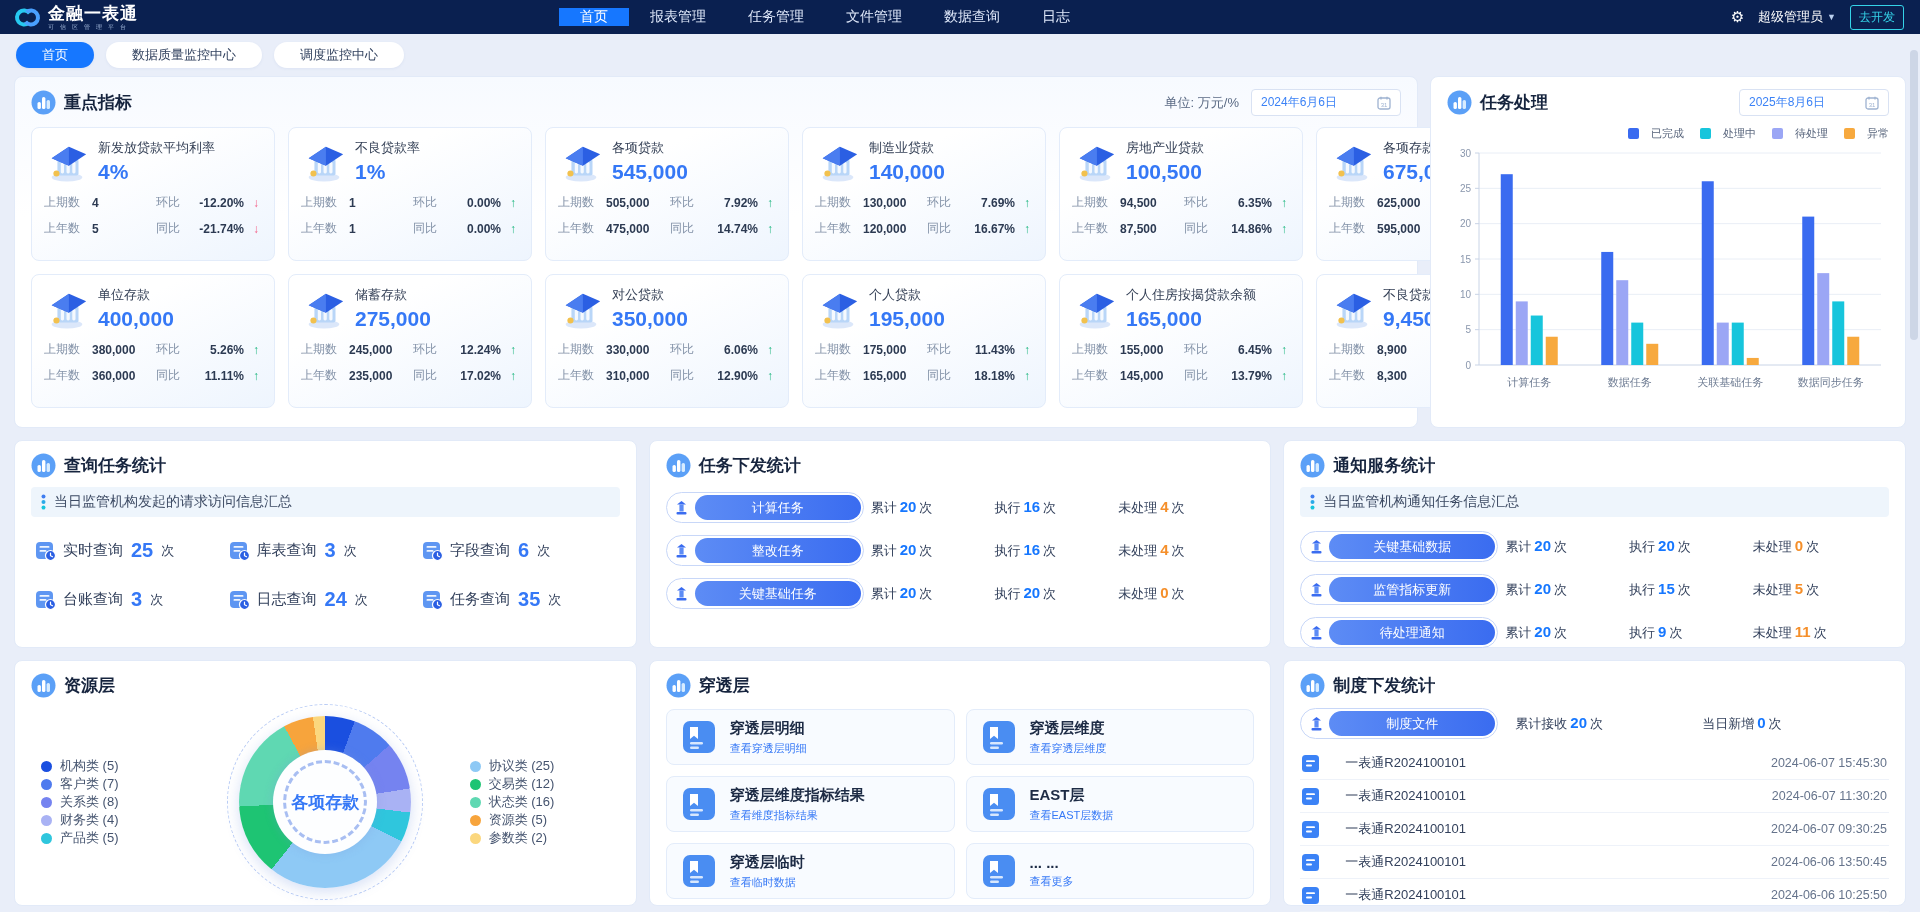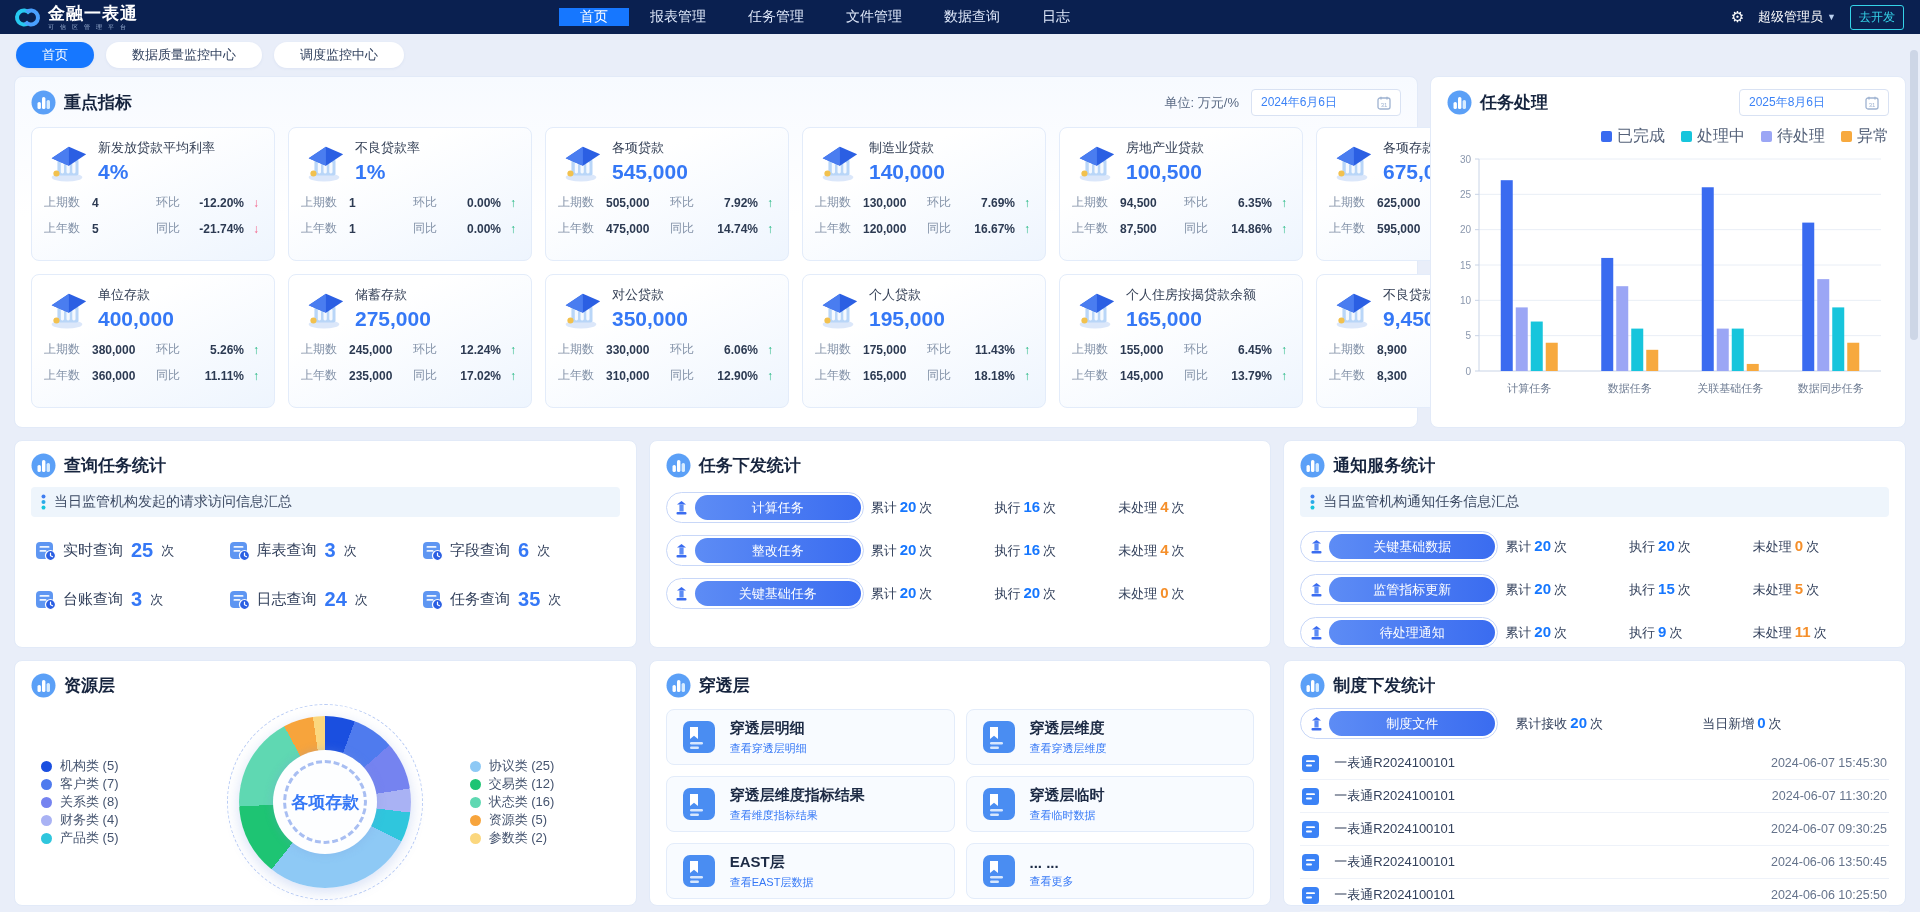--- a/index.html
+++ b/index.html
@@ -51,21 +51,21 @@
   .kr-label { color:#8392a8; }
   .kr-val { color:#2c3a52; font-weight:bold; }
   .kr-pct { color:#2c3a52; font-weight:bold; text-align:right; }
   .arrow { text-align:center; font-weight:bold; font-size:12px; }
   .arrow.up { color:#1fb780; }
   .arrow.down { color:#f4638a; }
 
   
   .panel-tasks { flex:1; height:352px; }
   .legend-row { display:flex; justify-content:flex-end; gap:16px; margin-top:10px; }
-  .legend-item { display:flex; align-items:center; gap:5px; font-size:16px; color:#55627a; cursor:pointer; }
+  .legend-item { display:flex; align-items:center; gap:12px; font-size:11px; color:#55627a; cursor:pointer; }
   .legend-swatch { width:11px; height:11px; border-radius:2px; }
   #bar-chart { margin-top:2px; }
 
   
   .stat-panel { flex:1; height:208px; }
   .subtitle-bar { margin-top:9px; background:#eef5fc; border-radius:4px; padding:6px 10px; font-size:14px; color:#3c4a63; display:flex; align-items:center; gap:8px; }
   .query-grid { display:grid; grid-template-columns:repeat(3,1fr); row-gap:26px; margin-top:22px; padding:0 4px; }
   .query-item { display:flex; align-items:center; gap:6px; }
   .q-label { font-size:15px; color:#33415c; }
   .q-count { font-size:20px; font-weight:bold; color:#3578f6; margin:0 2px; }
@@ -92,21 +92,21 @@
   .donut-ticks { position:absolute; left:50%; top:50%; transform:translate(-50%,-50%); width:84px; height:84px; border:3px dashed #a8bef2; border-radius:50%; }
   .donut-center { font-size:17px; font-weight:bold; color:#3578f6; position:relative; }
 
   .pene-grid { display:grid; grid-template-columns:1fr 1fr; gap:11px; margin-top:11px; }
   .pene-card { background:#f8fbff; border:1px solid #e3ecfa; border-radius:8px; padding:7px 13px; display:flex; align-items:center; gap:12px; height:56px; cursor:pointer; }
   .pene-title { font-size:15px; font-weight:bold; color:#1d2b45; }
   .pene-link { font-size:11px; color:#3578f6; margin-top:3px; cursor:pointer; }
 
   .policy-toprow { display:grid; grid-template-columns:215px 1fr 1fr; align-items:center; margin-top:10px; }
   .file-list { margin-top:8px; }
-  .file-row { display:flex; align-items:center; gap:15px; padding:7px 2px; border-bottom:1px solid #eef2f9; cursor:pointer; }
+  .file-row { display:flex; align-items:center; gap:26px; padding:7px 2px; border-bottom:1px solid #eef2f9; cursor:pointer; }
   .file-name { font-size:13px; color:#33415c; }
   .file-time { margin-left:auto; font-size:12.5px; color:#66748c; }
 
   
   .scrollbar { position:fixed; right:2px; top:50px; width:8px; height:852px; }
   .scroll-thumb { width:8px; height:290px; border-radius:4px; background:#cdd6e6; }
 </style>
 </head>
 <body>
 
@@ -1009,35 +1009,35 @@
   </div>
           <div class="pene-card">
     <svg width="38" height="38" viewBox="0 0 38 38">
       <rect x="3" y="3" width="32" height="32" rx="7" fill="#4a8df2"></rect>
       <rect x="3" y="3" width="32" height="32" rx="7" fill="url(#none)" opacity="0"></rect>
       <path d="M10 9 h8 v12 l-4 -3.2 L10 21 Z" fill="#fff"></path>
       <rect x="10" y="24" width="13" height="2.4" rx="1.2" fill="#d7e7fd"></rect>
       <rect x="10" y="28.5" width="9" height="2.4" rx="1.2" fill="#d7e7fd"></rect>
     </svg>
     <div>
-      <div class="pene-title">穿透层临时</div>
-      <div class="pene-link">查看临时数据</div>
+      <div class="pene-title">EAST层</div>
+      <div class="pene-link">查看EAST层数据</div>
     </div>
   </div>
           <div class="pene-card">
     <svg width="38" height="38" viewBox="0 0 38 38">
       <rect x="3" y="3" width="32" height="32" rx="7" fill="#4a8df2"></rect>
       <rect x="3" y="3" width="32" height="32" rx="7" fill="url(#none)" opacity="0"></rect>
       <path d="M10 9 h8 v12 l-4 -3.2 L10 21 Z" fill="#fff"></path>
       <rect x="10" y="24" width="13" height="2.4" rx="1.2" fill="#d7e7fd"></rect>
       <rect x="10" y="28.5" width="9" height="2.4" rx="1.2" fill="#d7e7fd"></rect>
     </svg>
     <div>
-      <div class="pene-title">EAST层</div>
-      <div class="pene-link">查看EAST层数据</div>
+      <div class="pene-title">穿透层临时</div>
+      <div class="pene-link">查看临时数据</div>
     </div>
   </div>
           <div class="pene-card">
     <svg width="38" height="38" viewBox="0 0 38 38">
       <rect x="3" y="3" width="32" height="32" rx="7" fill="#4a8df2"></rect>
       <rect x="3" y="3" width="32" height="32" rx="7" fill="url(#none)" opacity="0"></rect>
       <path d="M10 9 h8 v12 l-4 -3.2 L10 21 Z" fill="#fff"></path>
       <rect x="10" y="24" width="13" height="2.4" rx="1.2" fill="#d7e7fd"></rect>
       <rect x="10" y="28.5" width="9" height="2.4" rx="1.2" fill="#d7e7fd"></rect>
     </svg>

